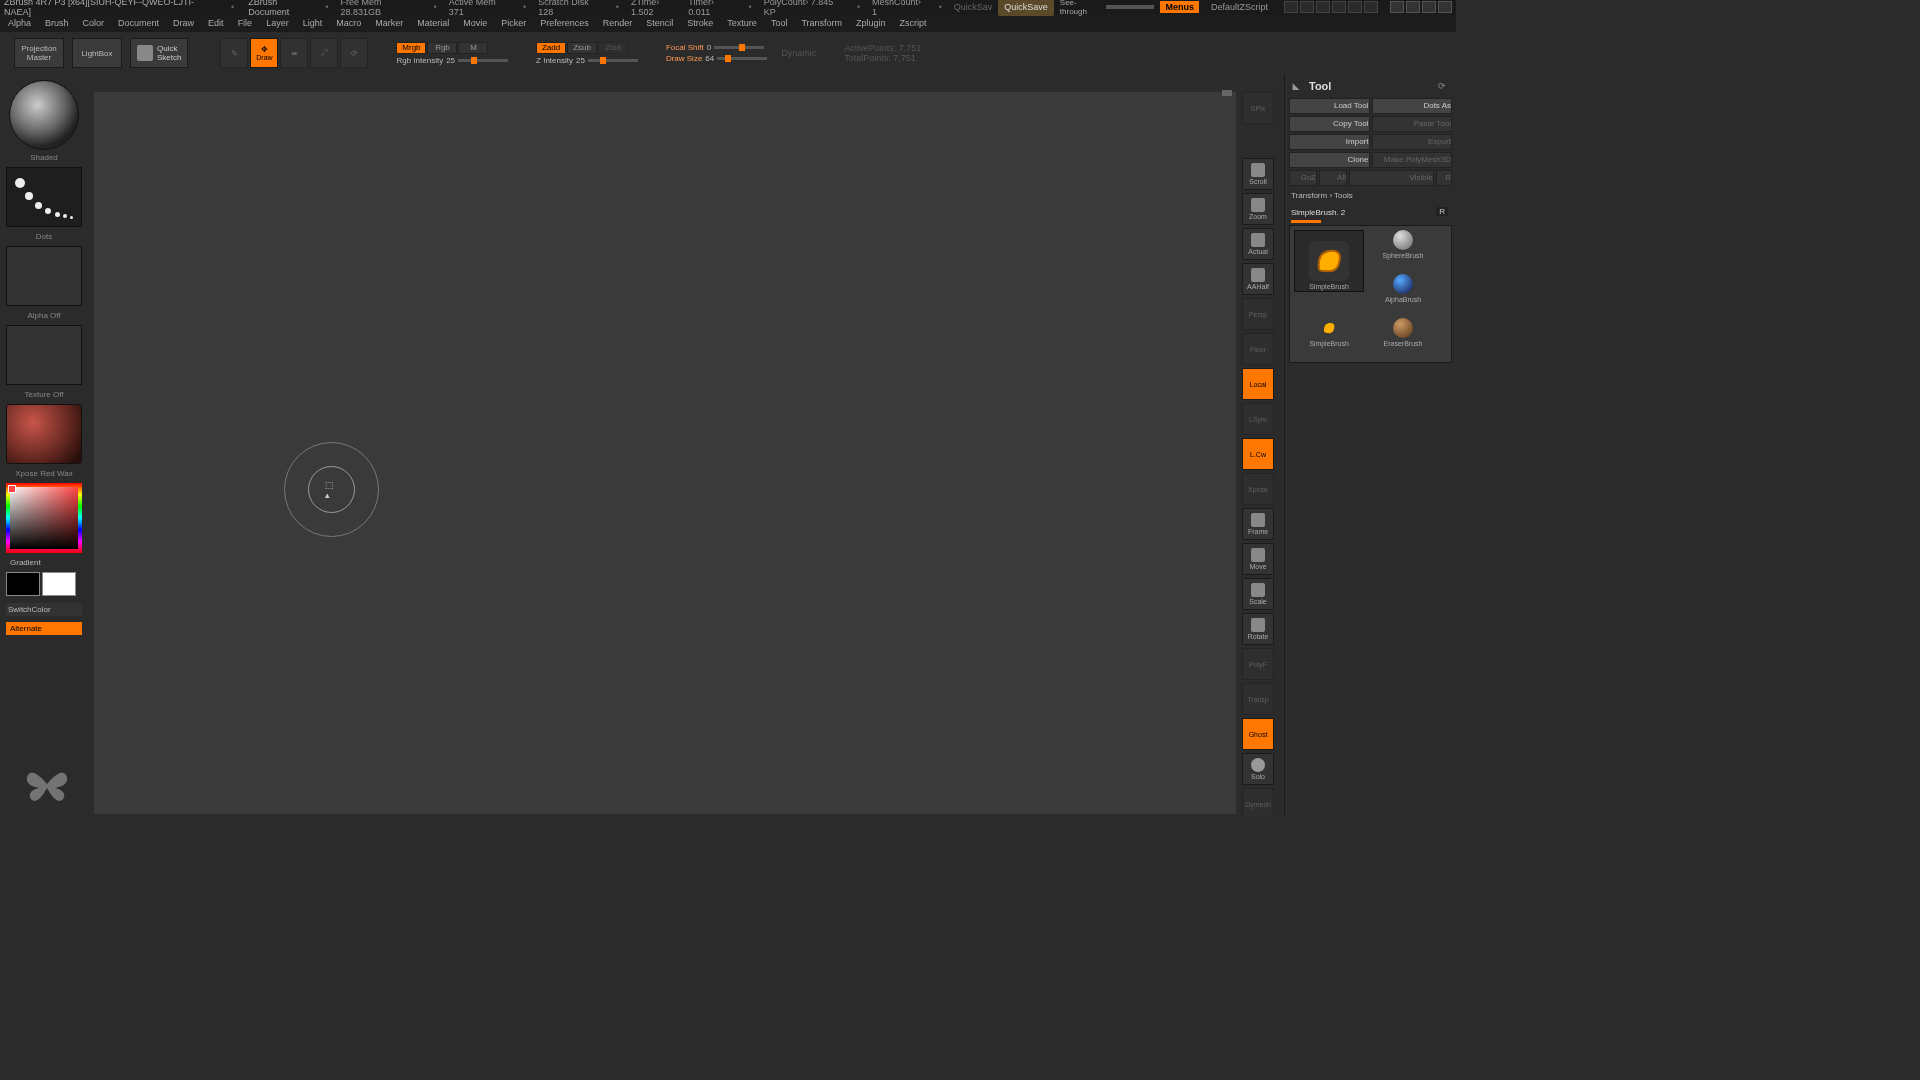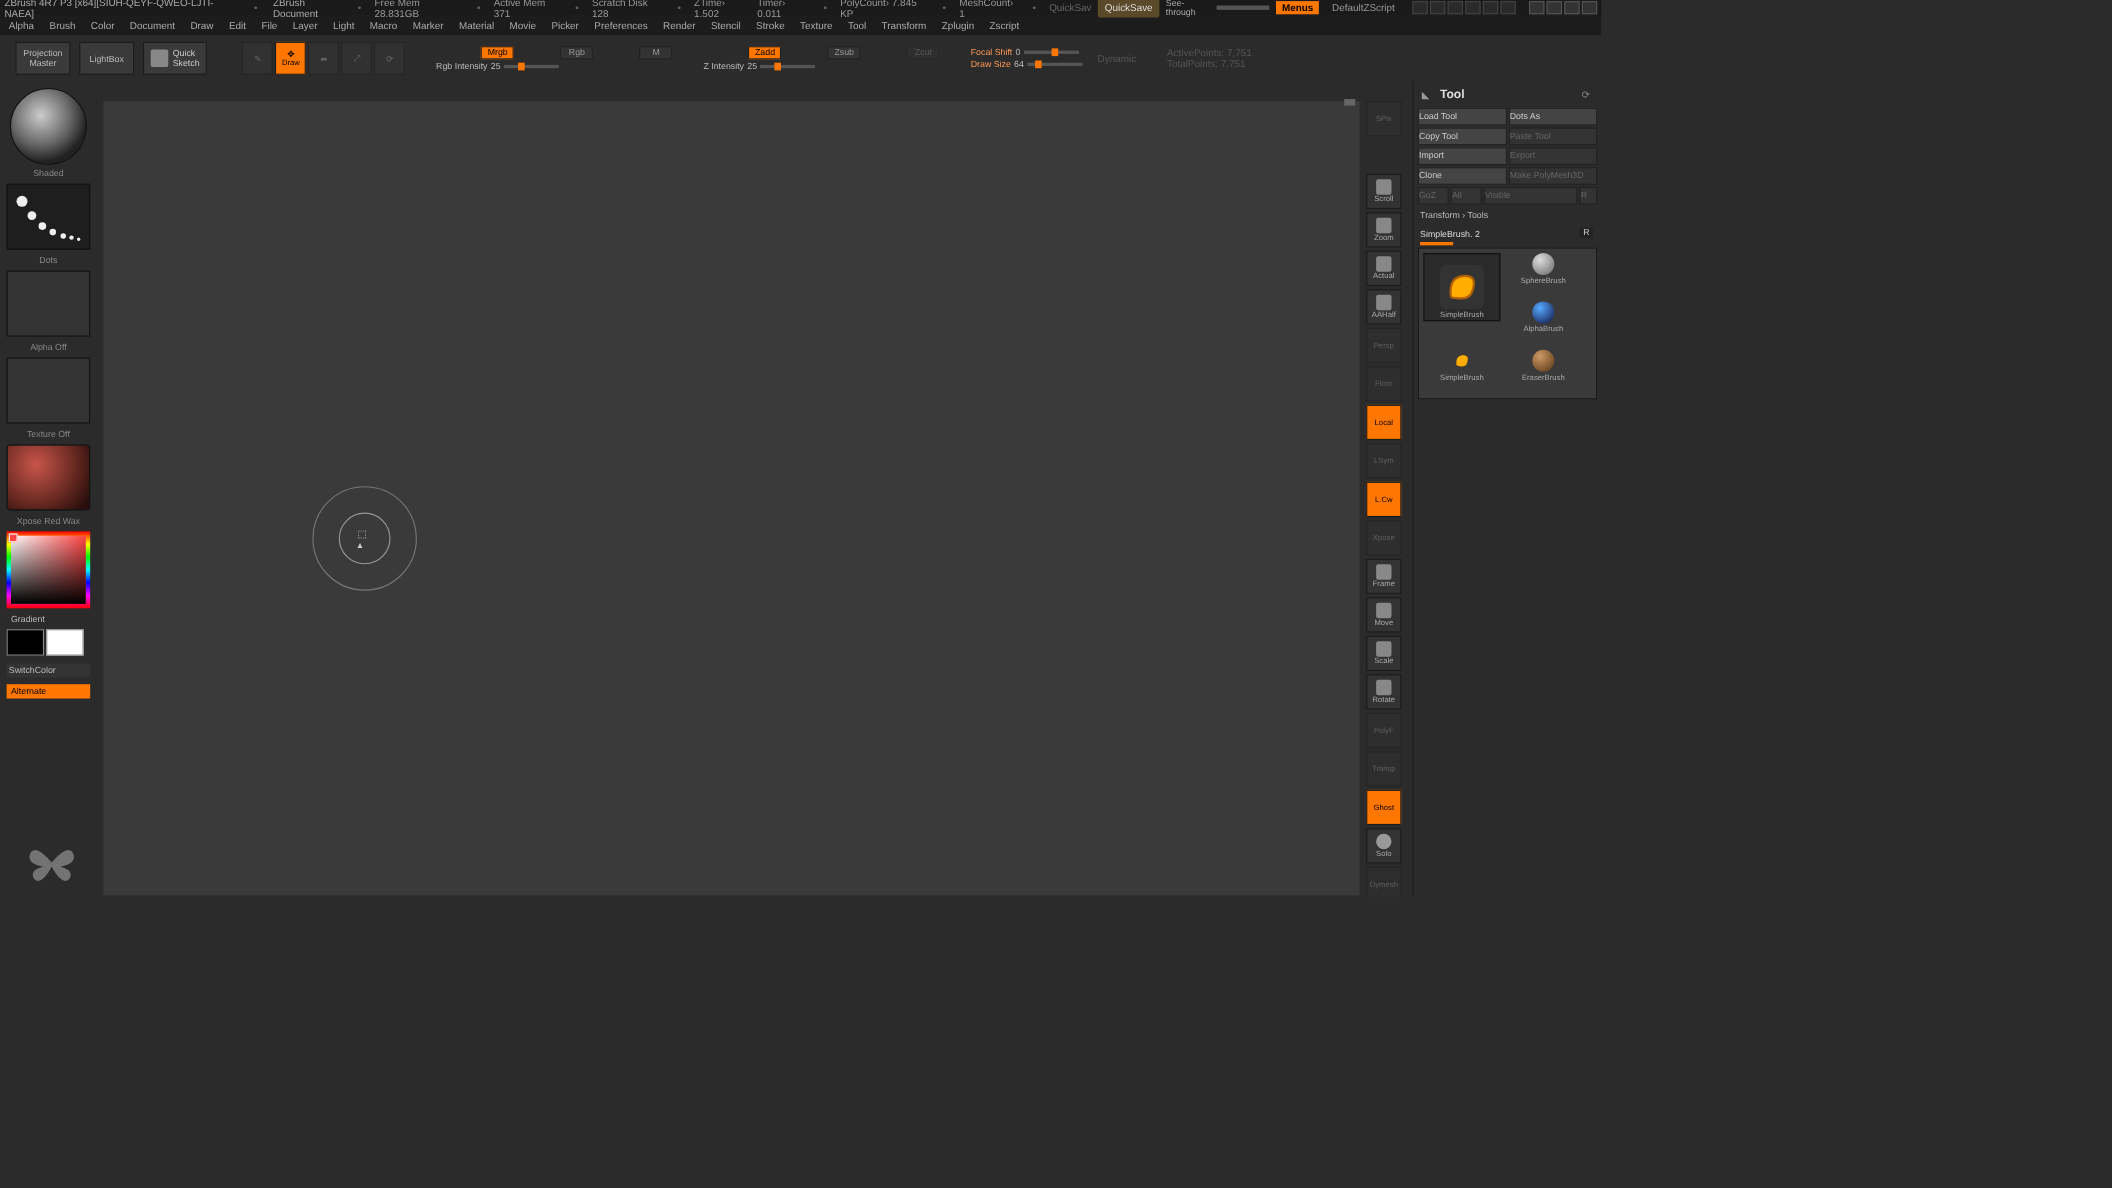--- a/index.html
+++ b/index.html
@@ -30,21 +30,21 @@
 .tb-btn.wide { width: 50px; }
 .tb-btn.square { width: 28px; }
 .tb-group { display: flex; gap: 2px; }
 .quicksketch { display: flex; align-items: center; gap: 4px; background: #3a3a3a; border: 1px solid #1a1a1a; padding: 3px 6px; height: 30px; }
 .quicksketch .qs-icon { width: 16px; height: 16px; background: #888; border-radius: 2px; }
 .slider-cell { display: flex; flex-direction: column; gap: 2px; font-size: 8px; color: #999; }
 .slider-row { display: flex; align-items: center; gap: 3px; }
 .slider-text { font-size: 8px; color: #bbb; }
 .stat-dim { color: #555; font-size: 9px; }
 .mini-seg { display: flex; gap: 1px; }
-.mini-seg .seg { width: 30px; height: 12px; background: #333; border: 1px solid #222; font-size: 8px; color: #999; text-align: center; line-height: 10px; margin-left: 41px; }
+.mini-seg .seg { width: 30px; height: 12px; background: #333; border: 1px solid #222; font-size: 8px; color: #999; text-align: center; line-height: 10px; }
 .mini-seg .seg.on { background: #ff7700; color: #000; }
 
 
 .main { position: absolute; top: 74px; left: 0; right: 0; bottom: 0; display: flex; }
 
 
 .left-panel { width: 88px; background: #2b2b2b; padding: 2px 4px; display: flex; flex-direction: column; gap: 3px; }
 .brush-preview { width: 70px; height: 70px; margin: 4px auto 0; background: radial-gradient(circle at 40% 35%, #ccc 0%, #666 45%, #222 70%); border-radius: 50%; border: 1px solid #111; }
 .lp-label { font-size: 8px; color: #888; text-align: center; }
 .dots-box { width: 76px; height: 60px; background: #1e1e1e; border: 1px solid #111; margin: 2px auto; position: relative; }
@@ -76,21 +76,21 @@
 .side-btn.dim { opacity: 0.4; }
 .side-icon { width: 14px; height: 14px; background: #888; border-radius: 2px; margin-bottom: 1px; }
 
 
 .tool-panel { width: 172px; background: #2b2b2b; border-left: 1px solid #1a1a1a; padding: 2px 4px; display: flex; flex-direction: column; gap: 2px; }
 .tp-tabs { display: flex; align-items: center; height: 20px; }
 .tp-tabs .arrow { width: 14px; color: #999; text-align: center; }
 .tp-tabs .tab { font-size: 11px; font-weight: bold; color: #ddd; padding: 2px 6px; }
 .tp-tabs .right-arrow { margin-left: auto; width: 14px; color: #888; }
 .tp-btnrow { display: flex; gap: 2px; }
-.tp-btn { flex: 1; height: 16px; background: #444; border: 1px solid #222; font-size: 8px; color: #ccc; text-align: left; line-height: 14px; }
+.tp-btn { flex: 1; height: 16px; background: #444; border: 1px solid #222; font-size: 8px; color: #ccc; text-align: right; line-height: 14px; }
 .tp-btn.dim { background: #333; color: #666; }
 .tp-subhead { font-size: 8px; color: #bbb; padding: 3px 2px; }
 .tool-thumb-area { background: #3a3a3a; border: 1px solid #1a1a1a; padding: 4px; }
 .tool-thumb-row { display: flex; gap: 4px; }
 .tool-thumb { width: 70px; height: 62px; background: #2a2a2a; border: 1px solid #111; display: flex; flex-direction: column; align-items: center; justify-content: center; position: relative; }
 .tool-thumb .s-icon { width: 40px; height: 40px; background: #333; border-radius: 6px; display: flex; align-items: center; justify-content: center; }
 .tool-thumb .lbl { position: absolute; bottom: 1px; font-size: 7px; color: #aaa; }
 .tool-small-row { display: flex; gap: 4px; margin-top: 4px; }
 .tool-small { width: 70px; height: 40px; display: flex; flex-direction: column; align-items: center; }
 .tool-small .ico { width: 20px; height: 20px; border-radius: 50%; }

